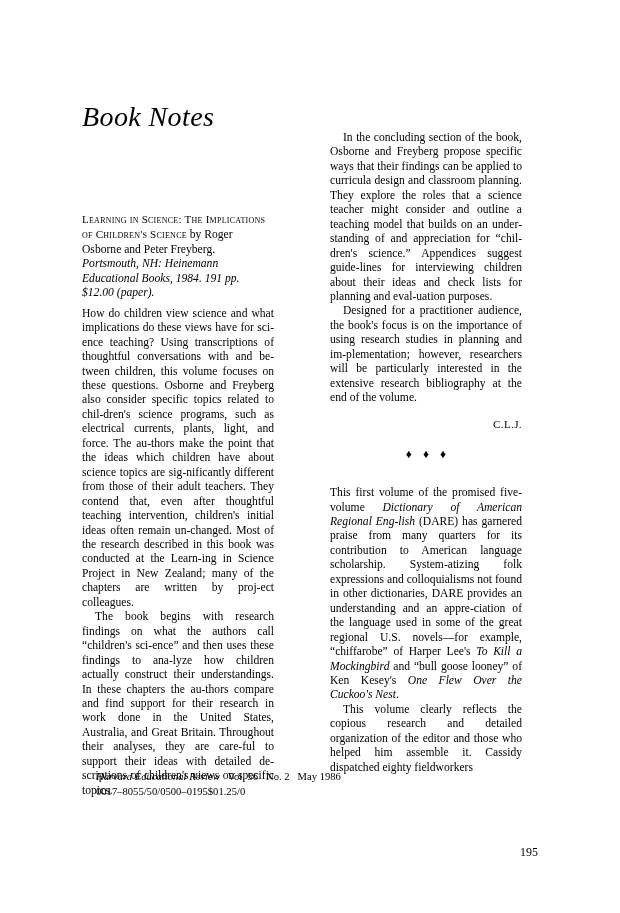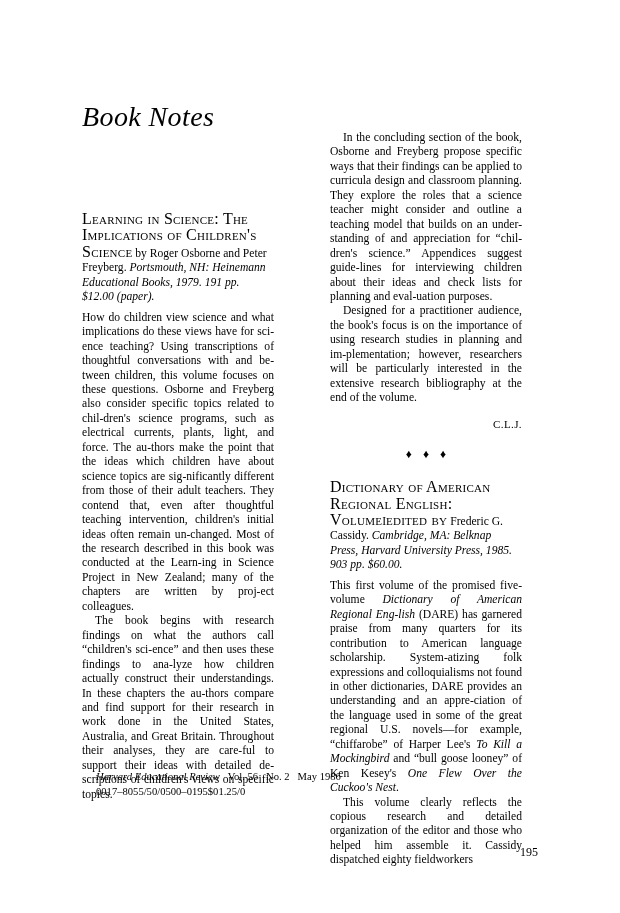--- a/index.html
+++ b/index.html
@@ -56,21 +56,21 @@
   p.indent   { text-indent: 13px; }
   p.noindent { text-indent: 0; }
 
   
   .entry-head {
     text-align: left;
     margin: 0;
   }
   .sc {
     font-variant: small-caps;
-    font-size: 16px;
+    font-size: 11px;
     letter-spacing: 0.25px;
   }
   .roman-i { font-variant: normal; }
   .byline  { font-style: normal; }
   .pubinfo { font-style: italic; }
 
   .gap-sm  { height: 6px; }
   .gap-lg  { height: 20px; }
 
   
@@ -120,45 +120,40 @@
 
 <div class="page">
 
   <h1 class="page-title">Book Notes</h1>
 
   <div class="col col-left">
 
     <div class="entry-head">
       <span class="sc">Learning in Science: The Implications of Children's Science</span>
       <span class="byline">by Roger Osborne and Peter Freyberg.</span>
-      <span class="pubinfo">Portsmouth, NH: Heinemann Educational Books, 1979. 191 pp. $12.00 (paper).</span>
+      <span class="pubinfo">Portsmouth, NH: Heinemann Educational Books, 1984. 191 pp. $12.00 (paper).</span>
     </div>
 
     <div class="gap-sm"></div>
 
     <p class="noindent">How do children view science and what implications do these views have for sci-<wbr>ence teaching? Using transcriptions of thoughtful conversations with and be-<wbr>tween children, this volume focuses on these questions. Osborne and Freyberg also consider specific topics related to chil-<wbr>dren's science programs, such as electrical currents, plants, light, and force. The au-<wbr>thors make the point that the ideas which children have about science topics are sig-<wbr>nificantly different from those of their adult teachers. They contend that, even after thoughtful teaching intervention, children's initial ideas often remain un-<wbr>changed. Most of the research described in this book was conducted at the Learn-<wbr>ing in Science Project in New Zealand; many of the chapters are written by proj-<wbr>ect colleagues.</p>
     <p class="indent">The book begins with research findings on what the authors call “children's sci-<wbr>ence” and then uses these findings to ana-<wbr>lyze how children actually construct their understandings. In these chapters the au-<wbr>thors compare and find support for their research in work done in the United States, Australia, and Great Britain. Throughout their analyses, they are care-<wbr>ful to support their ideas with detailed de-<wbr>scriptions of children's views on specific topics.</p>
   </div>
 
   <div class="col col-right">
 
     <p class="indent">In the concluding section of the book, Osborne and Freyberg propose specific ways that their findings can be applied to curricula design and classroom planning. They explore the roles that a science teacher might consider and outline a teaching model that builds on an under-<wbr>standing of and appreciation for “chil-<wbr>dren's science.” Appendices suggest guide-<wbr>lines for interviewing children about their ideas and check lists for planning and eval-<wbr>uation purposes.</p>
     <p class="indent">Designed for a practitioner audience, the book's focus is on the importance of using research studies in planning and im-<wbr>plementation; however, researchers will be particularly interested in the extensive research bibliography at the end of the volume.</p>
 
     <div class="signature">C.L.J.</div>
 
     <div class="ornament">♦♦♦</div>
 
     <div class="gap-lg"></div>
 
-    <div class="entry-head">
-      <span class="sc">Dictionary of American Regional English: Volume</span><span class="roman-i">I</span><span class="sc">edited by</span>
-      <span class="byline">Frederic G. Cassidy.</span>
-      <span class="pubinfo">Cambridge, MA: Belknap Press, Harvard University Press, 1985. 903 pp. $60.00.</span>
-    </div>
 
     <div class="gap-sm"></div>
 
     <p class="noindent"><span>This first volume of the promised five-volume </span><em>Dictionary of American Regional Eng-lish</em><span> (DARE) has garnered praise from many quarters for its contribution to American language scholarship. System-atizing folk expressions and colloquialisms not found in other dictionaries, DARE provides an understanding and an appre-ciation of the language used in some of the great regional U.S. novels—for example, “chiffarobe” of Harper Lee's </span><em>To Kill a Mockingbird</em><span> and “bull goose looney” of Ken Kesey's </span><em>One Flew Over the Cuckoo's Nest</em><span>.</span></p>
 
     <p class="indent">This volume clearly reflects the copious research and detailed organization of the editor and those who helped him assemble it. Cassidy dispatched eighty fieldworkers</p>
   </div>
 
   <div class="footer">
     <div class="meta"><span class="jrnl">Harvard Educational Review</span><span>&nbsp;&nbsp;&nbsp;</span><span>Vol. 56</span><span>&nbsp;&nbsp;&nbsp;</span><span>No. 2</span><span>&nbsp;&nbsp;&nbsp;</span><span>May 1986</span></div>

